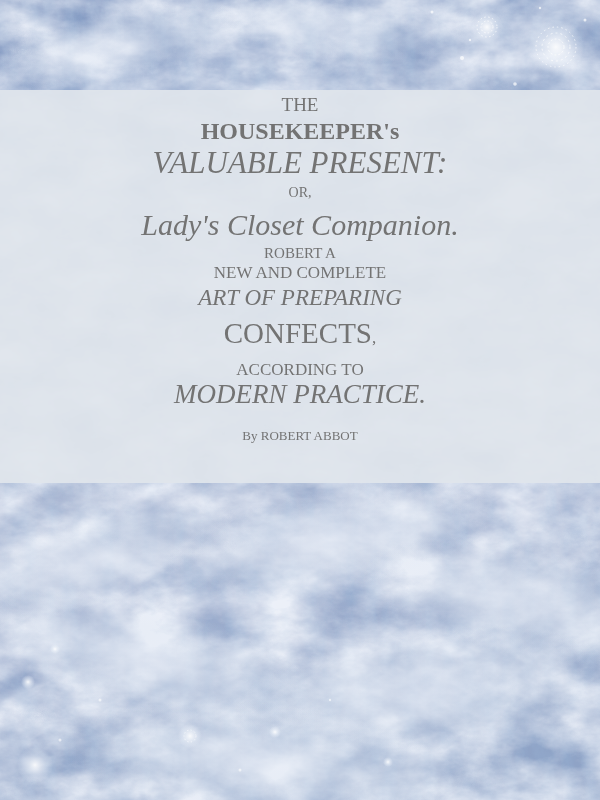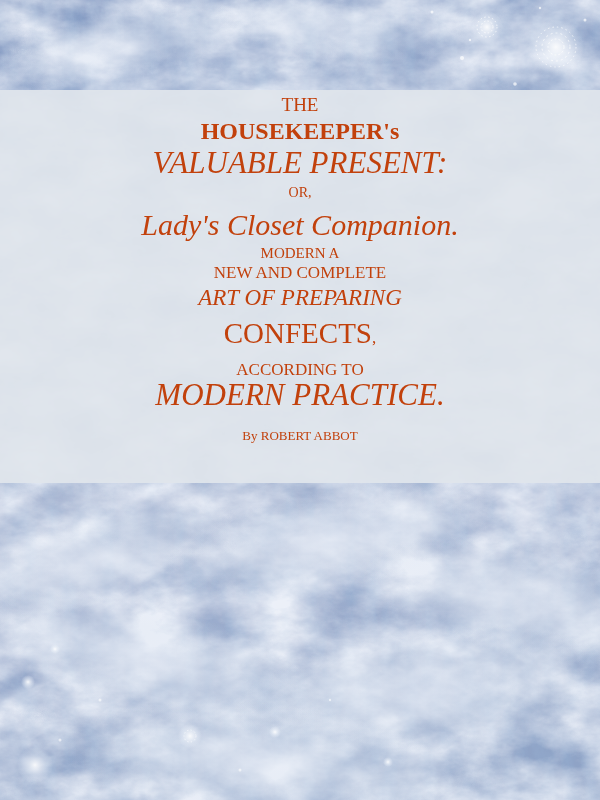--- a/index.html
+++ b/index.html
@@ -24,37 +24,37 @@
   .panel {
     position: absolute;
     left: 0;
     top: 90px;
     width: 600px;
     height: 393px;
     background: rgba(224, 229, 236, 0.93);
     box-sizing: border-box;
     padding-top: 2px;
     text-align: center;
-    color: #c2410c;
+    color: #737373;
   }
 
   .l { white-space: nowrap; }
 
   .line-the           { font-size: 19px; line-height: 26px; }
   .line-housekeepers  { font-size: 24px; line-height: 27px; font-weight: bold; }
   .line-valuable      { font-size: 31px; line-height: 36px; font-style: italic; }
   .line-or            { font-size: 14px; line-height: 23px; }
   .line-ladys         { font-size: 30px; line-height: 41px; font-style: italic; }
   .line-being         { font-size: 15px; line-height: 17px; }
   .line-newcomplete   { font-size: 17px; line-height: 22px; }
   .line-artof         { font-size: 23px; line-height: 27px; font-style: italic; }
   .line-confects      { font-size: 29px; line-height: 44px; }
   .line-confects .comma { font-size: 17px; }
   .line-according     { font-size: 17px; line-height: 19px; }
-  .line-modern        { font-size: 31px; line-height: 31px; font-style: italic; text-align: center; }
+  .line-modern        { font-size: 27px; line-height: 31px; font-style: italic; text-align: center; }
   .line-byline        { font-size: 13px; line-height: 22px; margin-top: 15px; }
 </style>
 </head>
 <body>
 
 <div class="cover">
 
   <svg class="bg" width="600" height="800" viewBox="0 0 600 800" xmlns="http://www.w3.org/2000/svg">
     <defs>
       <linearGradient id="baseGrad" x1="0" y1="0" x2="0.15" y2="1">
@@ -129,21 +129,21 @@
       <circle cx="60" cy="740" r="1.5"></circle>
     </g>
   </svg>
 
   <div class="panel">
     <div class="l line-the">THE</div>
     <div class="l line-housekeepers">HOUSEKEEPER's</div>
     <div class="l line-valuable">VALUABLE PRESENT:</div>
     <div class="l line-or">OR,</div>
     <div class="l line-ladys">Lady's Closet Companion.</div>
-    <div class="l line-being">MODERN A</div>
+    <div class="l line-being">ROBERT A</div>
     <div class="l line-newcomplete">NEW AND COMPLETE</div>
     <div class="l line-artof">ART OF PREPARING</div>
     <div class="l line-confects">
       <span>CONFECTS</span><span class="comma">,</span>
     </div>
     <div class="l line-according">ACCORDING TO</div>
     <div class="l line-modern">MODERN PRACTICE.</div>
     <div class="l line-byline">By ROBERT ABBOT</div>
   </div>
 

